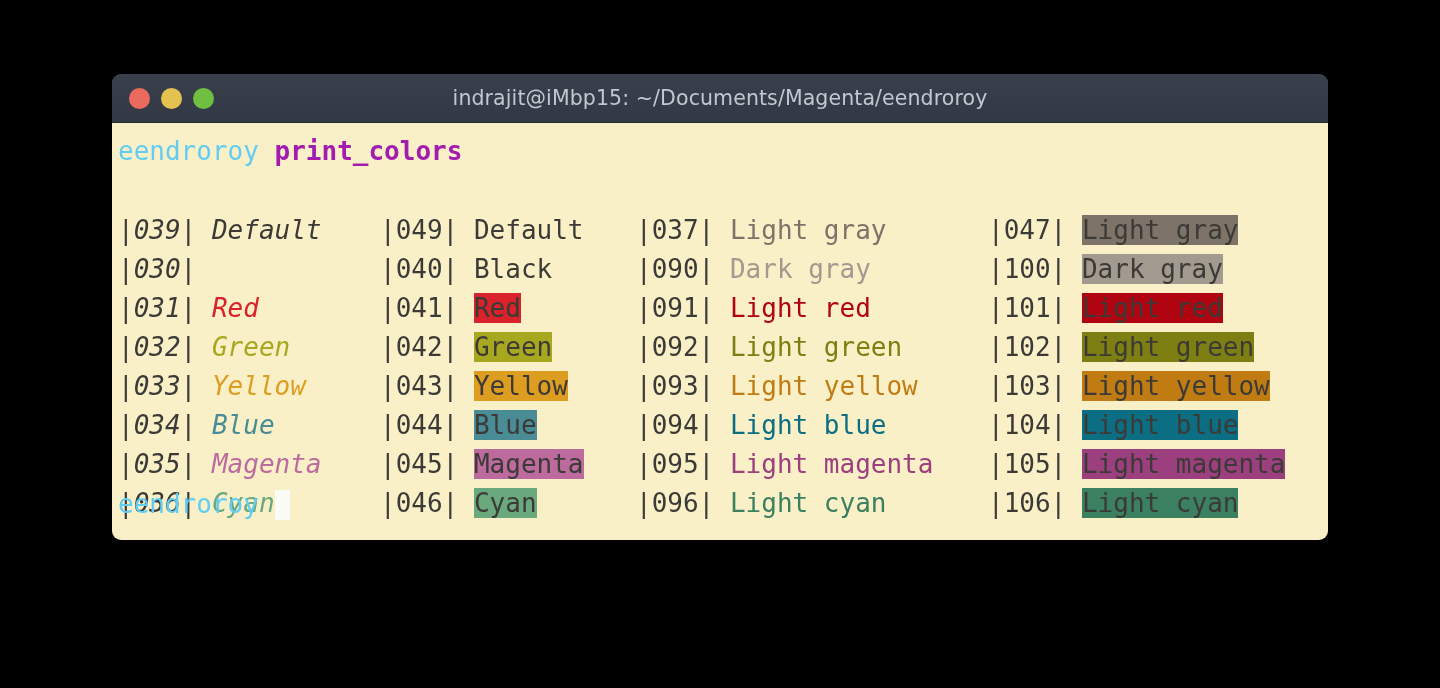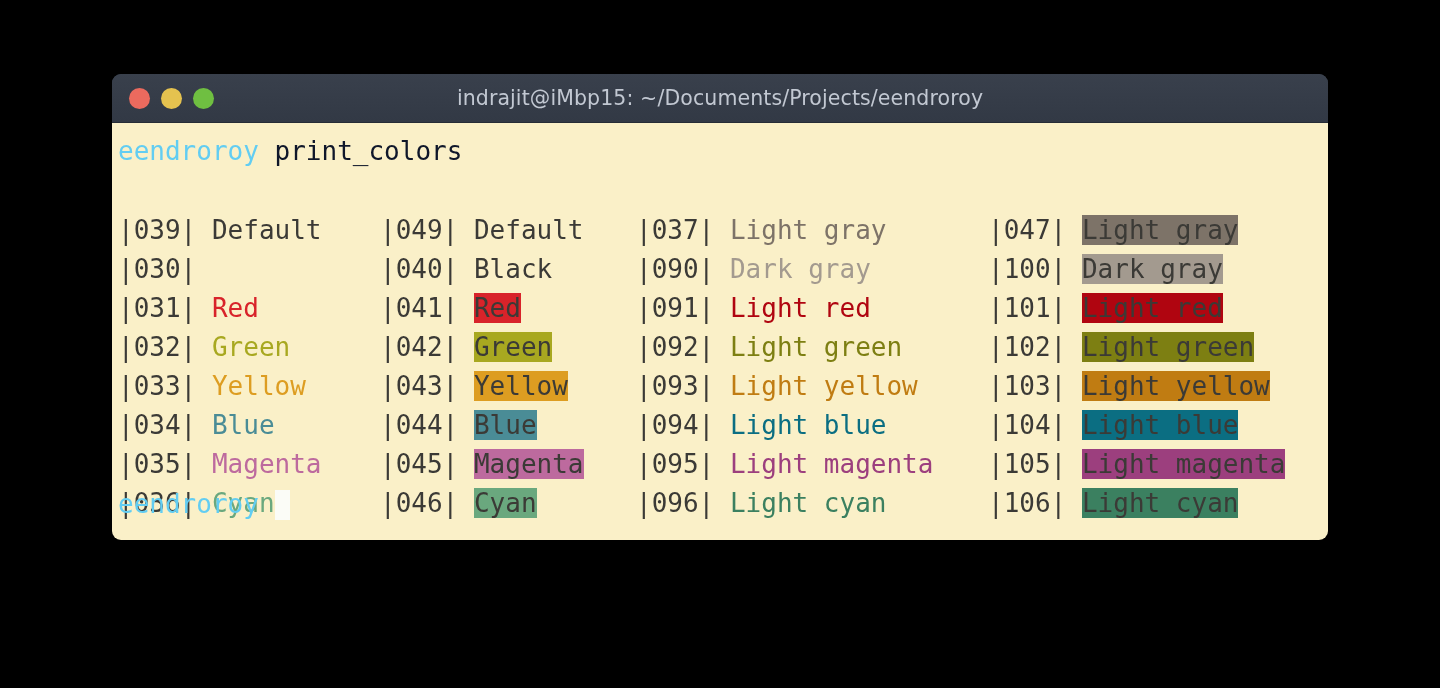--- a/index.html
+++ b/index.html
@@ -79,21 +79,21 @@
     color: #3b3a36;
     letter-spacing: 0px;
   }
 
   .cell {
     display: inline-block;
     white-space: pre;
   }
 
   
-  .col-1 { width: 262px; }
+  .col-1 { width: 262px; font-style: italic; }
   .col-2 { width: 256px; }
   .col-3 { width: 352px; margin-top: 40px; }
   .col-4 { width: 300px; }
 
   .idx { color: #3b3a36; }
 
   .swatch { padding: 0; }
 
   #prompt-line {
     height: 39px;
@@ -116,26 +116,26 @@
 <body>
 
 <div id="terminal-window">
 
   <div id="title-bar" style="background-color: rgb(52, 59, 71);">
     <div id="traffic-lights">
       <span class="light close" style="background: rgb(235, 106, 94);"></span>
       <span class="light minimize" style="background: rgb(229, 194, 79);"></span>
       <span class="light zoom" style="background: rgb(111, 191, 65);"></span>
     </div>
-    <div id="title-text">indrajit@iMbp15: ~/Documents/Projects/eendroroy</div>
+    <div id="title-text">indrajit@iMbp15: ~/Documents/Magenta/eendroroy</div>
   </div>
 
   <div id="screen" style="background: rgb(250, 240, 200);">
 
-    <div class="line"><span class="prompt-user" style="color: rgb(98, 205, 242);">eendroroy</span><span> </span><span id="command-text" style="color: #0f172a;">print_colors</span></div>
+    <div class="line"><span class="prompt-user" style="color: rgb(98, 205, 242);">eendroroy</span><span> </span><span id="command-text" style="color: #a21caf; font-weight: bold;">print_colors</span></div>
 
     <div id="color-table">
         <div class="line"><span class="cell col-1"><span class="idx">|039|</span><span> </span><span class="swatch" style="color: rgb(59, 58, 54);">Default</span></span><span class="cell col-2"><span class="idx">|049|</span><span> </span><span class="swatch" style="color: rgb(59, 58, 54);">Default</span></span><span class="cell col-3"><span class="idx">|037|</span><span> </span><span class="swatch" style="color: rgb(125, 115, 104);">Light gray</span></span><span class="cell col-4"><span class="idx">|047|</span><span> </span><span class="swatch" style="color: rgb(59, 58, 54); background: rgb(125, 115, 104);">Light gray</span></span></div>
         <div class="line"><span class="cell col-1"><span class="idx">|030|</span><span> </span><span class="swatch" style="color: rgb(59, 58, 54);"></span></span><span class="cell col-2"><span class="idx">|040|</span><span> </span><span class="swatch" style="color: rgb(59, 58, 54);">Black</span></span><span class="cell col-3"><span class="idx">|090|</span><span> </span><span class="swatch" style="color: rgb(163, 154, 143);">Dark gray</span></span><span class="cell col-4"><span class="idx">|100|</span><span> </span><span class="swatch" style="color: rgb(59, 58, 54); background: rgb(163, 154, 143);">Dark gray</span></span></div>
         <div class="line"><span class="cell col-1"><span class="idx">|031|</span><span> </span><span class="swatch" style="color: rgb(216, 35, 42);">Red</span></span><span class="cell col-2"><span class="idx">|041|</span><span> </span><span class="swatch" style="color: rgb(59, 58, 54); background: rgb(216, 35, 42);">Red</span></span><span class="cell col-3"><span class="idx">|091|</span><span> </span><span class="swatch" style="color: rgb(176, 5, 16);">Light red</span></span><span class="cell col-4"><span class="idx">|101|</span><span> </span><span class="swatch" style="color: rgb(59, 58, 54); background: rgb(176, 5, 16);">Light red</span></span></div>
         <div class="line"><span class="cell col-1"><span class="idx">|032|</span><span> </span><span class="swatch" style="color: rgb(168, 168, 32);">Green</span></span><span class="cell col-2"><span class="idx">|042|</span><span> </span><span class="swatch" style="color: rgb(59, 58, 54); background: rgb(168, 168, 32);">Green</span></span><span class="cell col-3"><span class="idx">|092|</span><span> </span><span class="swatch" style="color: rgb(125, 127, 18);">Light green</span></span><span class="cell col-4"><span class="idx">|102|</span><span> </span><span class="swatch" style="color: rgb(59, 58, 54); background: rgb(125, 127, 18);">Light green</span></span></div>
         <div class="line"><span class="cell col-1"><span class="idx">|033|</span><span> </span><span class="swatch" style="color: rgb(221, 157, 33);">Yellow</span></span><span class="cell col-2"><span class="idx">|043|</span><span> </span><span class="swatch" style="color: rgb(59, 58, 54); background: rgb(221, 157, 33);">Yellow</span></span><span class="cell col-3"><span class="idx">|093|</span><span> </span><span class="swatch" style="color: rgb(192, 124, 18);">Light yellow</span></span><span class="cell col-4"><span class="idx">|103|</span><span> </span><span class="swatch" style="color: rgb(59, 58, 54); background: rgb(192, 124, 18);">Light yellow</span></span></div>
         <div class="line"><span class="cell col-1"><span class="idx">|034|</span><span> </span><span class="swatch" style="color: rgb(74, 140, 150);">Blue</span></span><span class="cell col-2"><span class="idx">|044|</span><span> </span><span class="swatch" style="color: rgb(59, 58, 54); background: rgb(74, 140, 150);">Blue</span></span><span class="cell col-3"><span class="idx">|094|</span><span> </span><span class="swatch" style="color: rgb(11, 110, 130);">Light blue</span></span><span class="cell col-4"><span class="idx">|104|</span><span> </span><span class="swatch" style="color: rgb(59, 58, 54); background: rgb(11, 110, 130);">Light blue</span></span></div>
         <div class="line"><span class="cell col-1"><span class="idx">|035|</span><span> </span><span class="swatch" style="color: rgb(189, 106, 158);">Magenta</span></span><span class="cell col-2"><span class="idx">|045|</span><span> </span><span class="swatch" style="color: rgb(59, 58, 54); background: rgb(189, 106, 158);">Magenta</span></span><span class="cell col-3"><span class="idx">|095|</span><span> </span><span class="swatch" style="color: rgb(156, 63, 126);">Light magenta</span></span><span class="cell col-4"><span class="idx">|105|</span><span> </span><span class="swatch" style="color: rgb(59, 58, 54); background: rgb(156, 63, 126);">Light magenta</span></span></div>
         <div class="line"><span class="cell col-1"><span class="idx">|036|</span><span> </span><span class="swatch" style="color: rgb(106, 168, 126);">Cyan</span></span><span class="cell col-2"><span class="idx">|046|</span><span> </span><span class="swatch" style="color: rgb(59, 58, 54); background: rgb(106, 168, 126);">Cyan</span></span><span class="cell col-3"><span class="idx">|096|</span><span> </span><span class="swatch" style="color: rgb(59, 128, 96);">Light cyan</span></span><span class="cell col-4"><span class="idx">|106|</span><span> </span><span class="swatch" style="color: rgb(59, 58, 54); background: rgb(59, 128, 96);">Light cyan</span></span></div>

